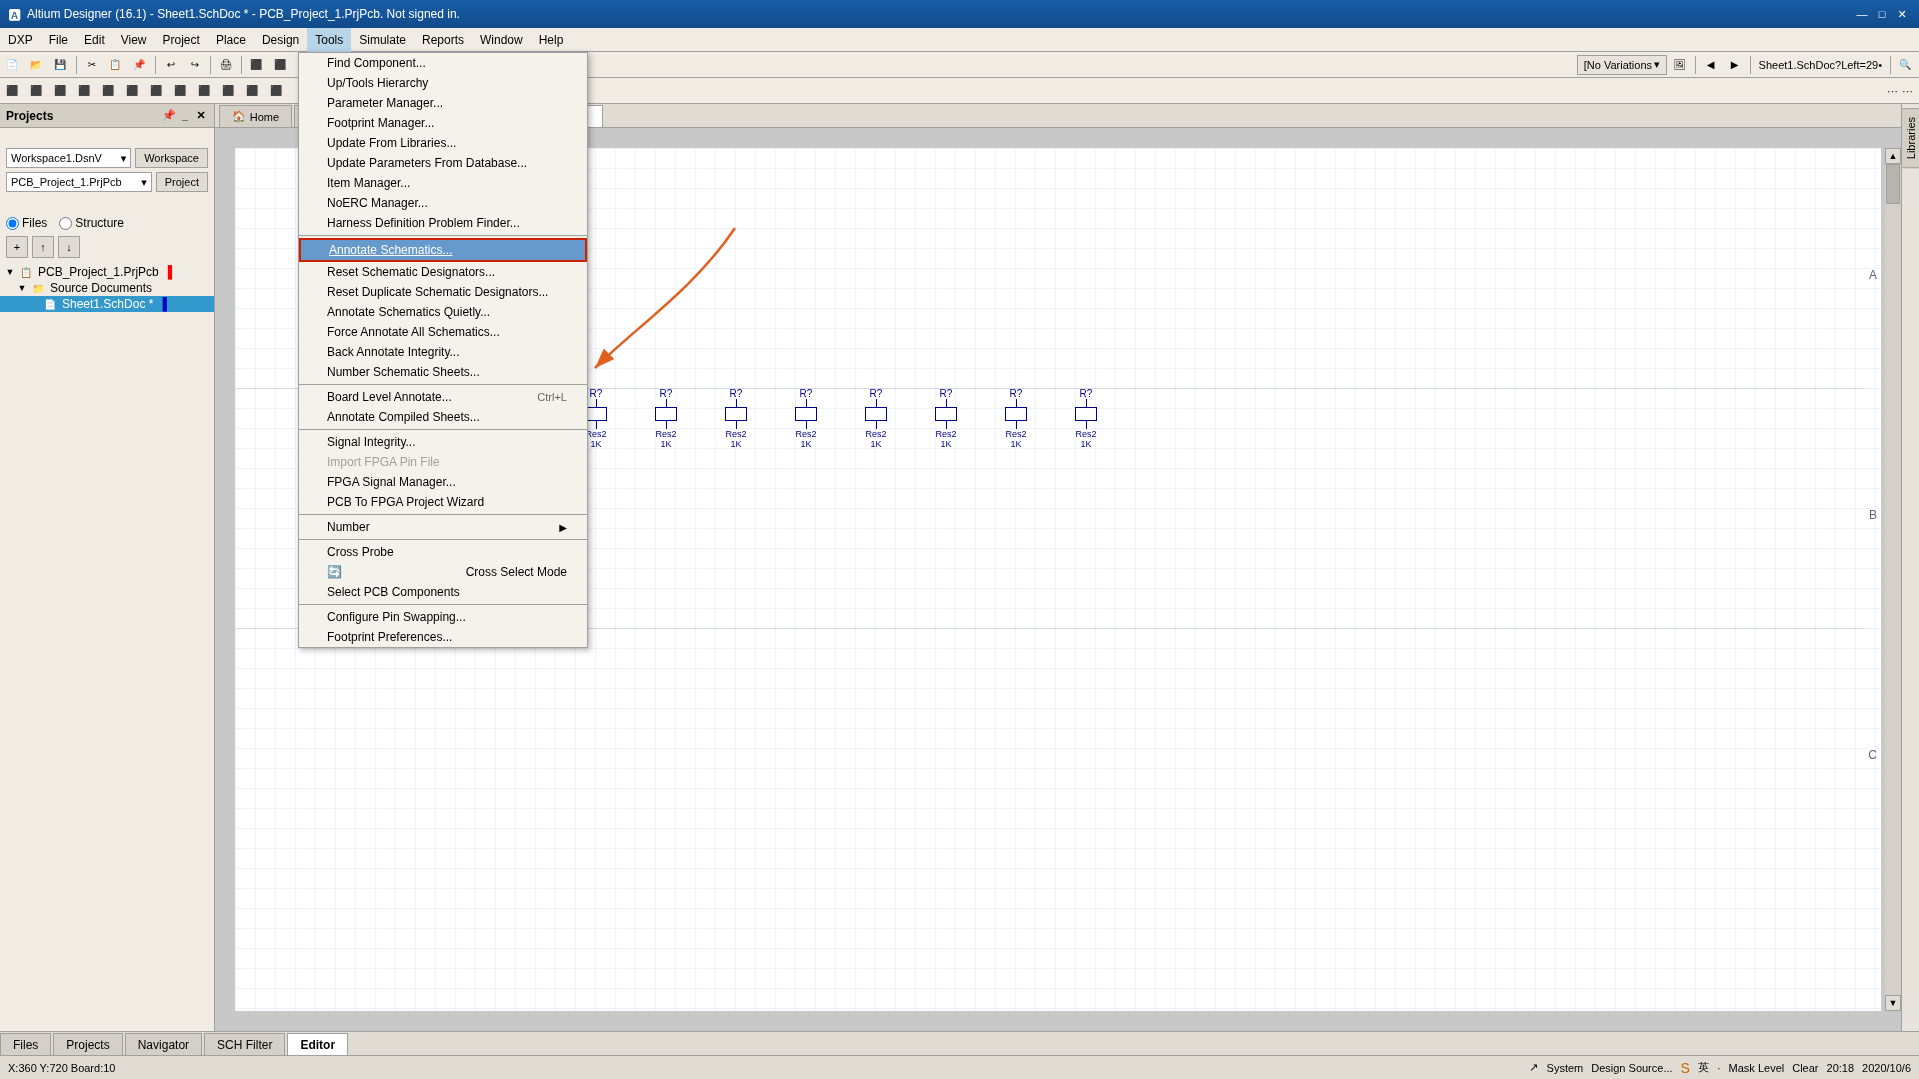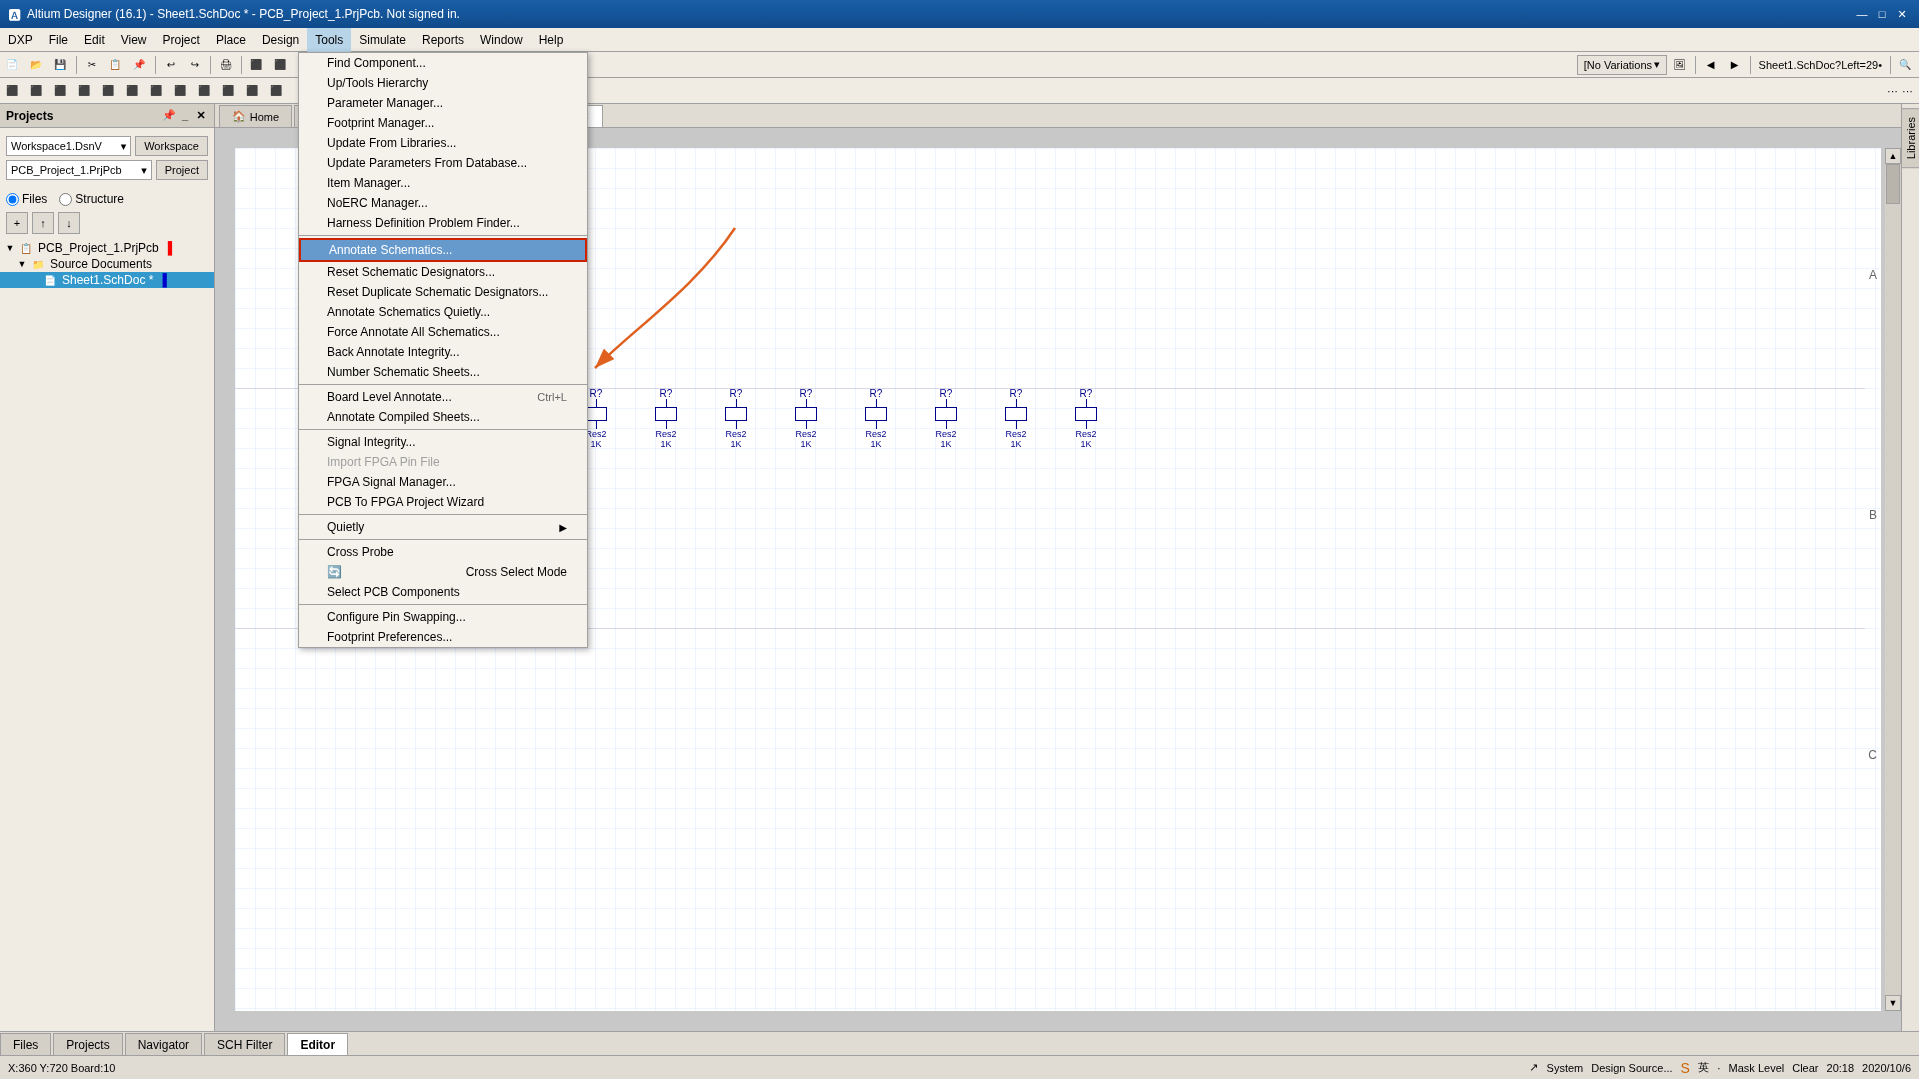--- a/index.html
+++ b/index.html
@@ -75,21 +75,21 @@
       height: 24px;
       background: #d4cfc4;
       display: flex; align-items: center; justify-content: space-between;
       padding: 0 6px;
       border-bottom: 1px solid #a0a0a0;
       font-weight: bold; font-size: 12px;
     }
     #panel-header .panel-controls { display: flex; gap: 2px; }
     #panel-header .panel-controls span { cursor: pointer; font-size: 11px; width: 14px; text-align: center; }
 
-    .panel-section { padding: 4px 6px; }
+    .panel-section { padding: 16px 6px; }
     .workspace-row { display: flex; align-items: center; gap: 4px; margin: 4px 0; }
     .workspace-dropdown {
       flex: 1; height: 20px; background: white; border: 1px solid #a0a0a0;
       display: flex; align-items: center; padding: 0 4px; font-size: 11px;
       cursor: pointer;
     }
     .workspace-btn {
       padding: 2px 8px; height: 20px; background: #e0dcd4; border: 1px solid #a0a0a0;
       display: flex; align-items: center; font-size: 11px; cursor: pointer; white-space: nowrap;
     }
@@ -189,21 +189,21 @@
       border: 1px solid #a0a0a0;
       box-shadow: 2px 2px 6px rgba(0,0,0,0.3);
       z-index: 1000;
     }
     .dd-item {
       padding: 3px 20px 3px 28px;
       font-size: 12px; cursor: pointer;
       display: flex; align-items: center; justify-content: space-between;
       white-space: nowrap;
     }
-    .dd-item.highlighted { background: #6699cc; color: white; border: 2px solid #cc2200; }
+    .dd-item.highlighted { background: #6699cc; color: white; border: 2px solid #cc2200; text-decoration: underline; }
     .dd-item.disabled { color: #a0a0a0; cursor: default; }
     .dd-separator { height: 1px; background: #a0a0a0; margin: 2px 0; }
     .dd-item-shortcut { color: #666; font-size: 11px; }
     .dd-arrow { font-size: 10px; }
 
     
     #bottom-tabs {
       height: 24px;
       background: #e0dcd4;
       display: flex; align-items: flex-end;
@@ -600,21 +600,21 @@
     <span>Import FPGA Pin File</span>
   </div>
   <div class="dd-item">
     <span>FPGA Signal Manager...</span>
   </div>
   <div class="dd-item">
     <span>PCB To FPGA Project Wizard</span>
   </div>
   <div class="dd-separator"></div>
   <div class="dd-item">
-    <span>Quietly</span>
+    <span>Number</span>
     <span class="dd-arrow">▶</span>
   </div>
   <div class="dd-separator"></div>
   <div class="dd-item">
     <span>Cross Probe</span>
   </div>
   <div class="dd-item" style="display:flex;align-items:center;gap:4px;">
     <span style="color:#cc6600;font-size:12px;">🔄</span>
     <span>Cross Select Mode</span>
   </div>

